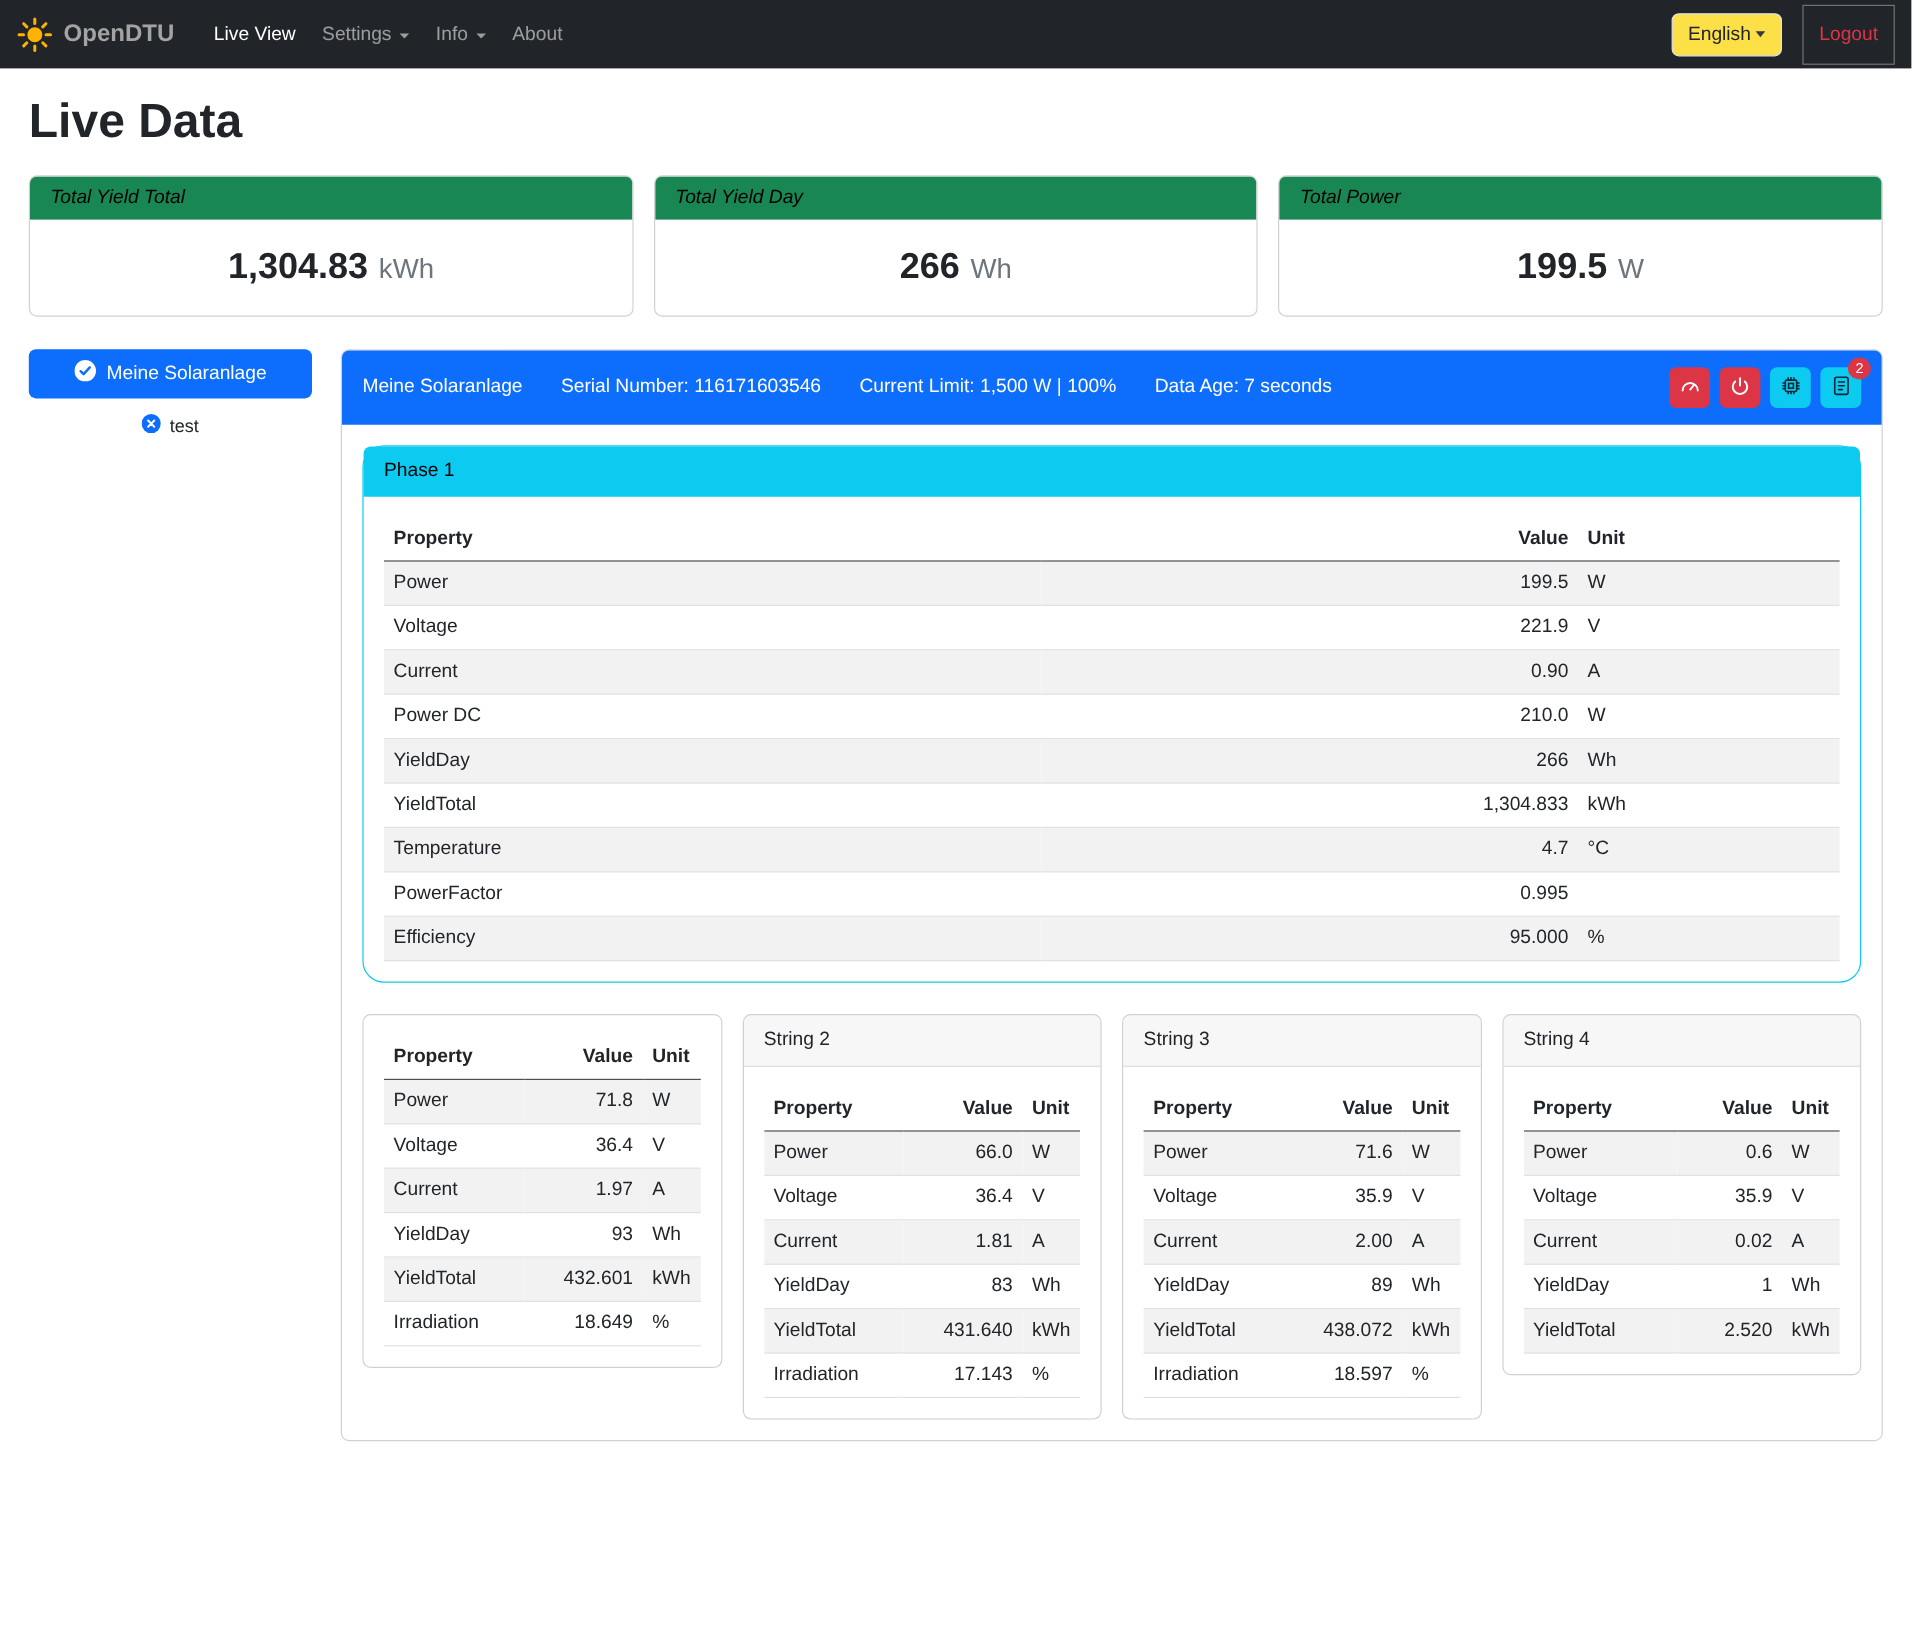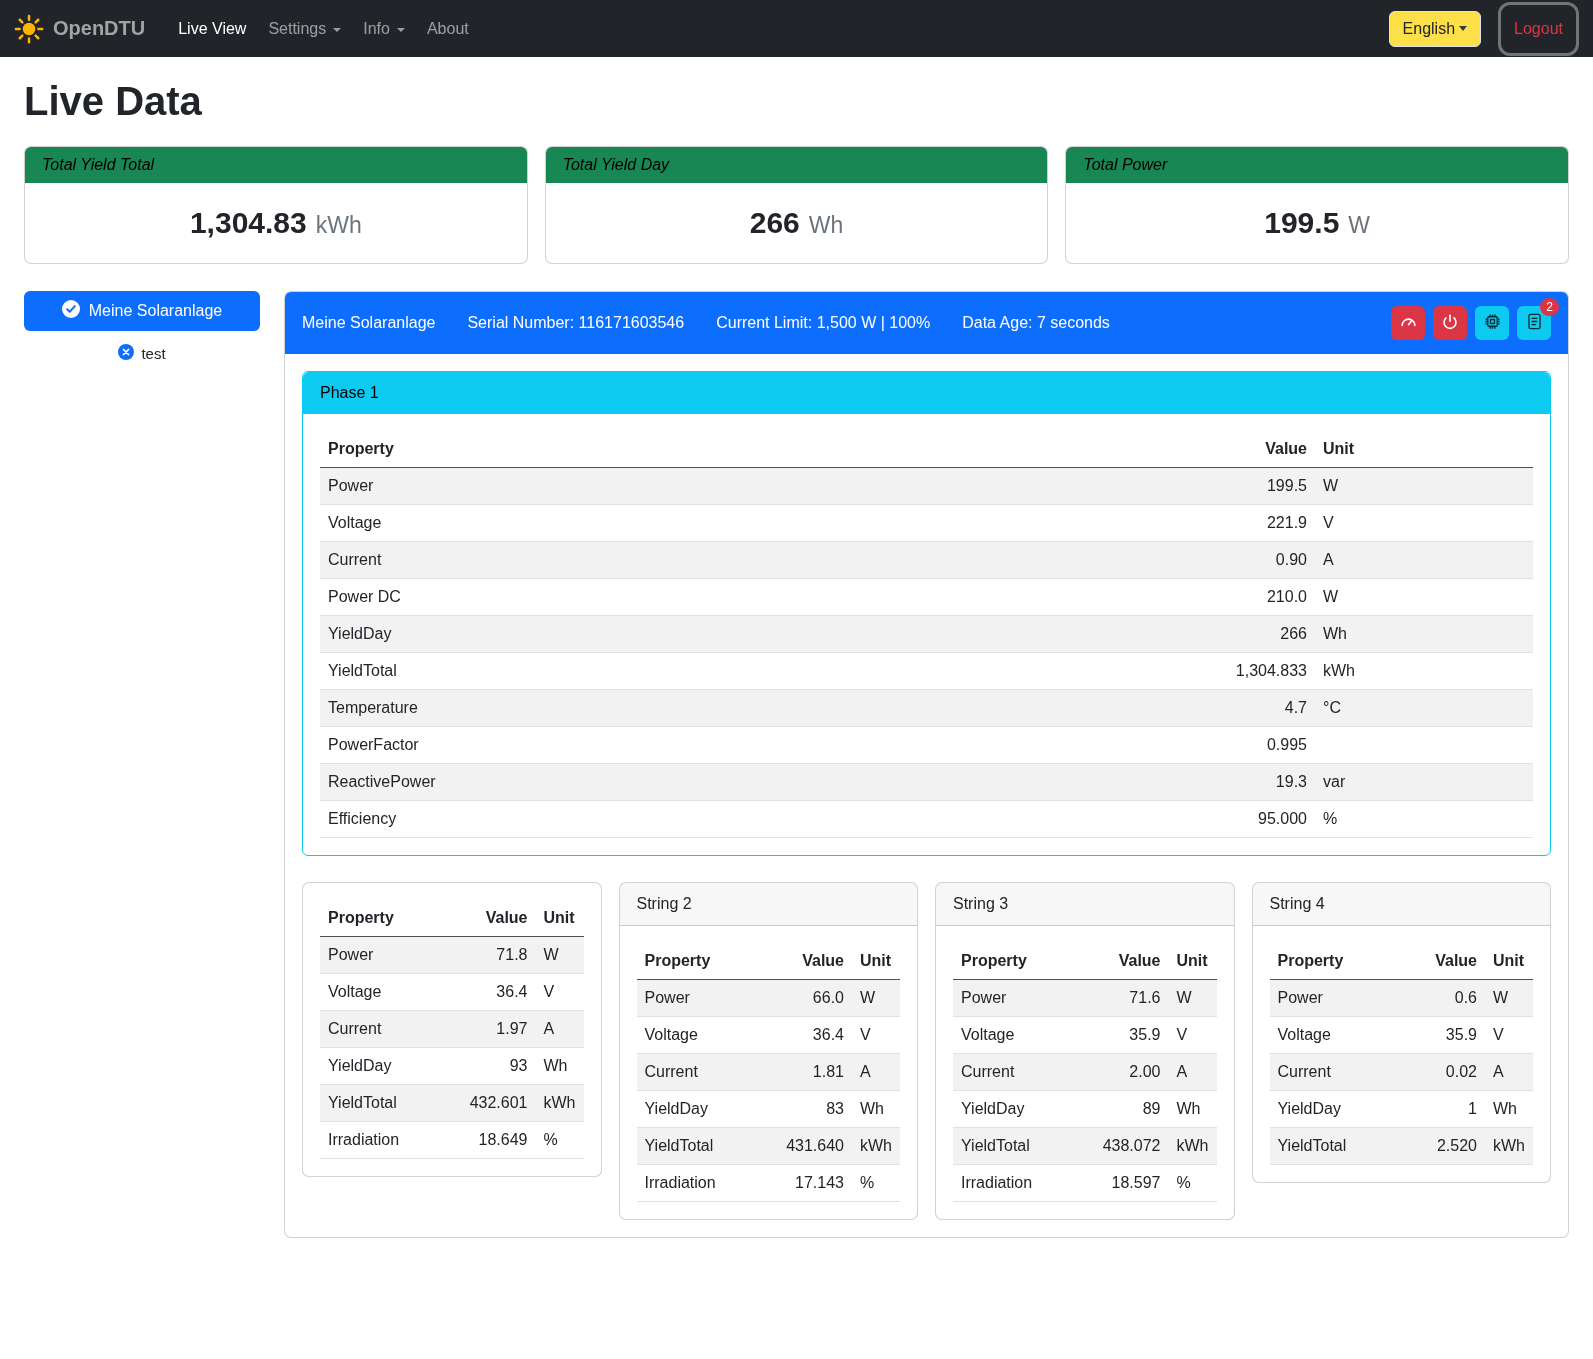--- a/index.html
+++ b/index.html
@@ -13,21 +13,21 @@
   .navbar { display:flex; align-items:center; background:#212529; height:57px; padding:0 14px; }
   .brand { display:flex; align-items:center; gap:9px; color:#a3a3a3; font-size:20px; font-weight:700; margin-right:22px; cursor:pointer; }
   .logo svg { display:block; }
   .nav-links { display:flex; align-items:center; }
   .nav-link { color:rgba(255,255,255,.55); font-size:16px; padding:8px 11px; text-decoration:none; cursor:pointer; display:flex; align-items:center; gap:7px; }
   .nav-link.active { color:#fff; }
   .caret { width:0; height:0; border-top:4px solid currentColor; border-left:4px solid transparent; border-right:4px solid transparent; display:inline-block; margin-top:3px; }
   .nav-right { margin-left:auto; display:flex; align-items:center; gap:17px; }
   .lang-select { background:#fde047; color:#212529; border:1px solid #dee2e6; border-radius:6px; padding:8px 13px; font-size:16px; display:flex; align-items:center; gap:4px; cursor:pointer; }
   .select-caret { width:0; height:0; border-top:5px solid #343a40; border-left:4px solid transparent; border-right:4px solid transparent; }
-  .logout-btn { background:transparent; color:#dc3545; border:3px solid #737373; border-radius:12px; padding:15px 13px; font-size:16px; cursor:pointer; font-family:inherit; }
+  .logout-btn { background:transparent; color:#dc3545; border:1px solid #737373; border-radius:0; padding:15px 13px; font-size:16px; cursor:pointer; font-family:inherit; }
 
   
   .container { padding:12px 24px 28px; }
   .page-title { font-size:40px; font-weight:700; margin:10px 0 22px; }
 
   .summary-row { display:grid; grid-template-columns:repeat(3,1fr); gap:17px; margin-bottom:27px; }
   .card { border:1px solid rgba(0,0,0,.18); border-radius:7px; background:#fff; }
   .summary-card { overflow:hidden; }
   .summary-header { background:#198754; color:#000000; font-size:16px; padding:9px 17px;font-style:italic; }
   .summary-body { text-align:center; padding:23px 16px; }
@@ -43,21 +43,21 @@
   
   .inverter-header { background:#0d6efd; color:#fff; display:flex; align-items:center; gap:32px; padding:0 17px; height:62px; border-radius:6px 6px 0 0; font-size:16px; white-space:nowrap; }
   .header-actions { margin-left:auto; display:flex; gap:8px; }
   .icon-btn { width:34px; height:34px; border:none; border-radius:6px; display:flex; align-items:center; justify-content:center; cursor:pointer; position:relative; padding:0; }
   .icon-btn.red { background:#dc3545; }
   .icon-btn.cyan { background:#0dcaf0; }
   .badge { position:absolute; top:-8px; right:-8px; background:#dc3545; color:#fff; border-radius:10px; font-size:12px; padding:3px 6px; line-height:1; }
   .inverter-body { padding:17px; }
 
   
-  .phase-card { border:1px solid #0dcaf0; border-radius:6px; margin-bottom:26px; }
+  .phase-card { border:1px solid #0dcaf0; border-radius:18px; margin-bottom:26px; }
   .phase-header { background:#0dcaf0; color:#000; padding:12px 17px; font-size:16px; border-radius:6px 6px 0 0; }
   .phase-body { padding:17px; }
 
   
   table { width:100%; border-collapse:collapse; font-size:16px; }
   th { text-align:left; padding:9px 8px; border-bottom:1px solid #495057; font-weight:700; }
   td { padding:9px 8px; border-bottom:1px solid #dee2e6; }
   td.prop { font-weight:400; }
   th.val, td.val { text-align:right; }
   th.unit, td.unit { text-align:left; }
@@ -246,25 +246,20 @@
                     <td class="prop">Temperature</td>
                     <td class="val">4.7</td>
                     <td class="unit">°C</td>
                   </tr>
                   <tr>
                     <td class="prop">PowerFactor</td>
                     <td class="val">0.995</td>
                     <td class="unit"></td>
                   </tr>
                   <tr>
-                    <td class="prop">ReactivePower</td>
-                    <td class="val">19.3</td>
-                    <td class="unit">var</td>
-                  </tr>
-                  <tr>
                     <td class="prop">Efficiency</td>
                     <td class="val">95.000</td>
                     <td class="unit">%</td>
                   </tr>
                 </tbody>
             </table>
           </div>
         </div>
 
         <div class="strings-row">

